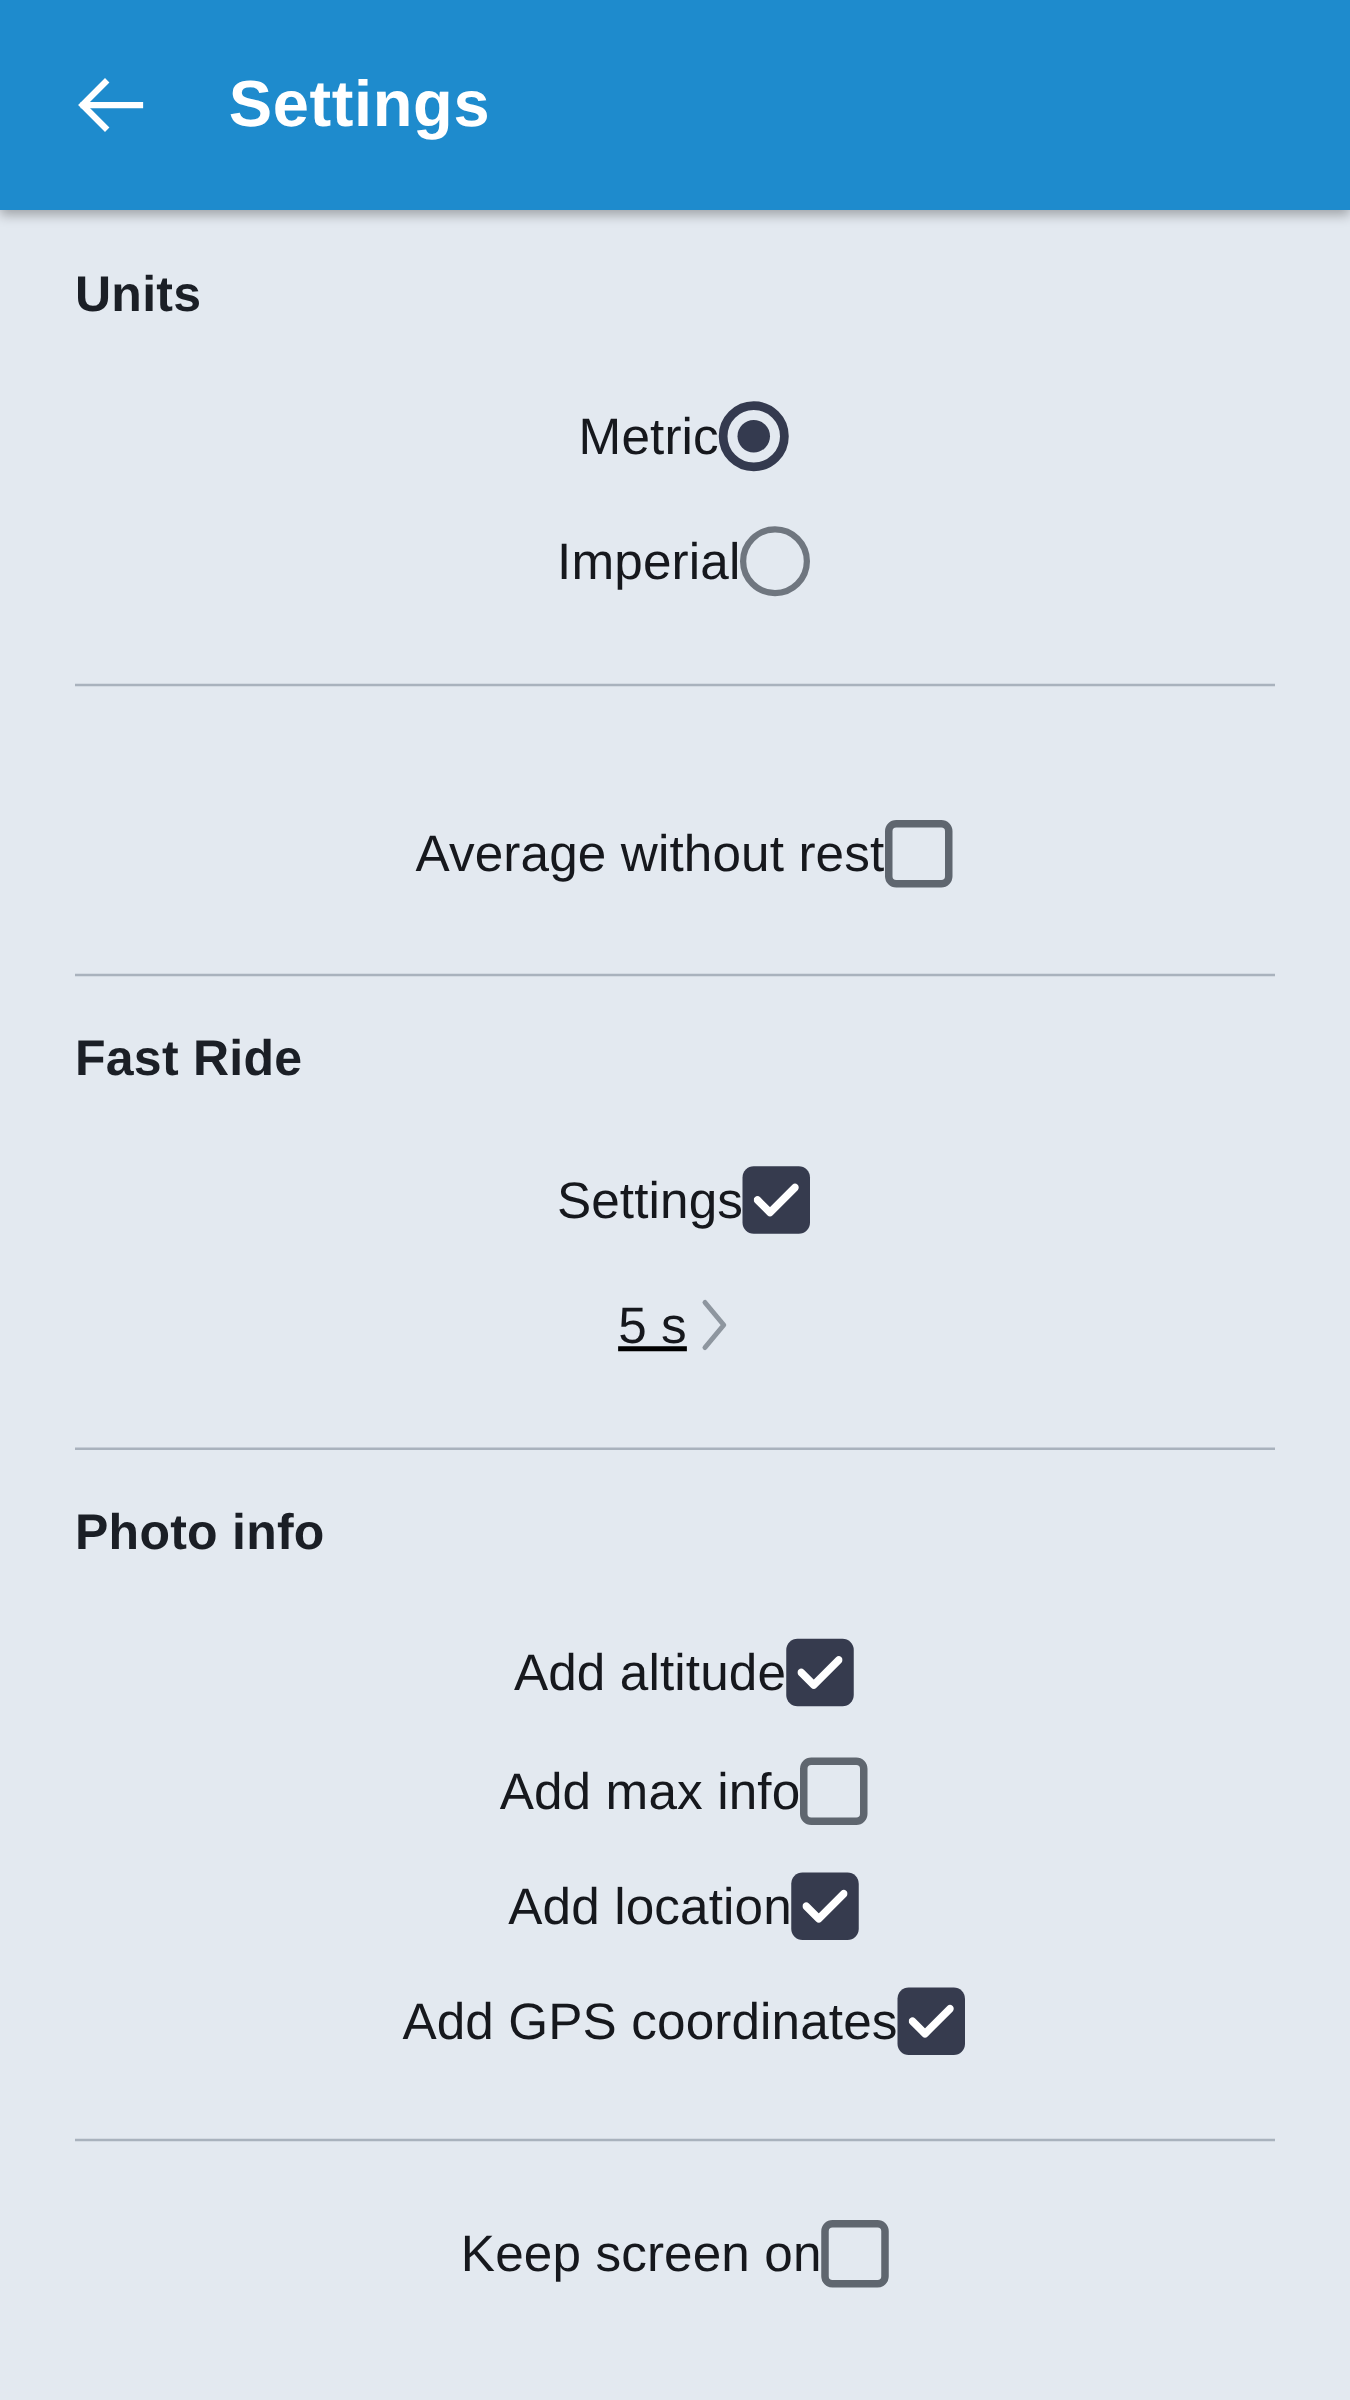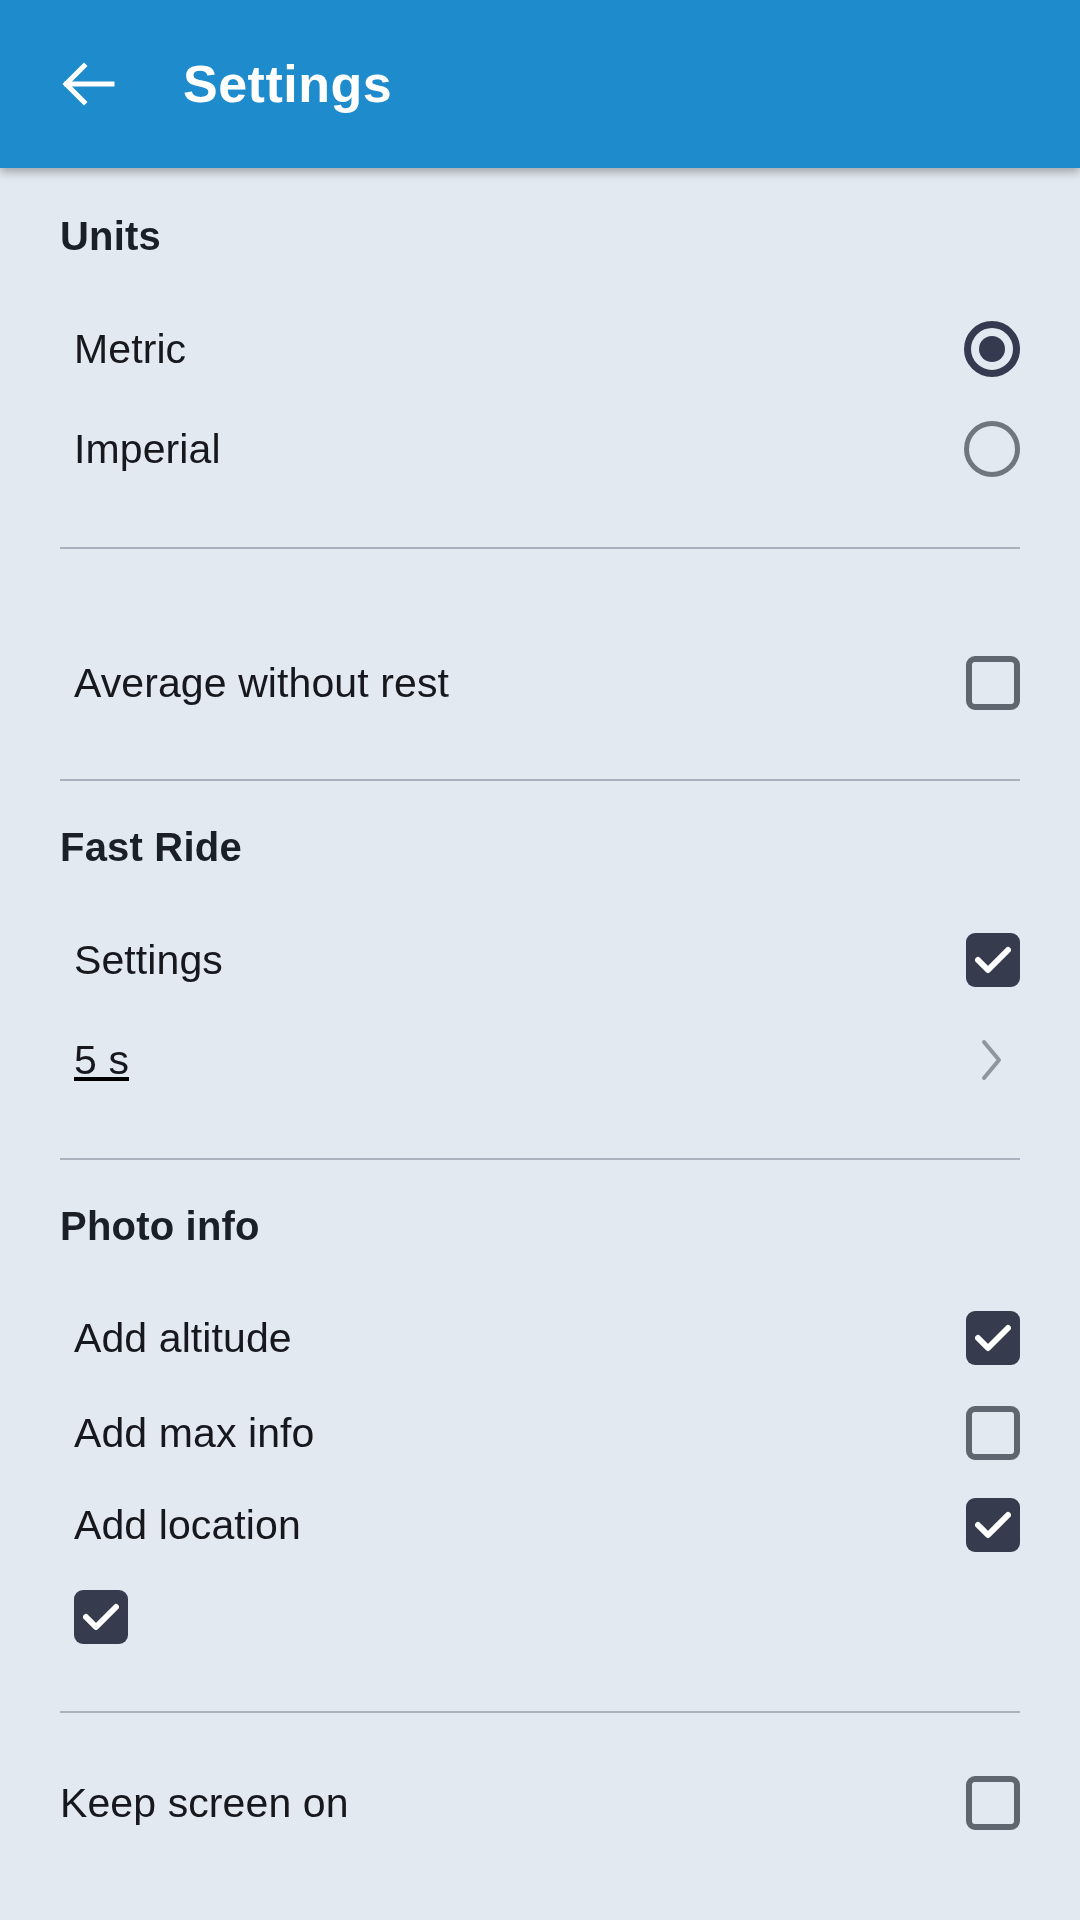--- a/index.html
+++ b/index.html
@@ -46,21 +46,21 @@
   .section-header {
     font-size:40px;
     font-weight:bold;
     color:#1b1f26;
     letter-spacing:0.2px;
   }
 
   .row {
     display:flex;
     align-items:center;
-    justify-content:space-between;
+    justify-content:center;
     padding:0 0 0 14px;
     min-height:92px;
   }
   .row-label {
     font-size:41px;
     color:#16181d;
     font-weight:normal;
     letter-spacing:0.1px;
     white-space:nowrap;
   }
@@ -200,20 +200,21 @@
       <span class="row-control">
         <span class="checkbox on">
           <svg width="36" height="28" viewBox="0 0 36 28">
               <path d="M3 14 L13 24 L33 4" stroke="#ffffff" stroke-width="6" fill="none" stroke-linecap="round" stroke-linejoin="round"></path>
             </svg>
         </span>
       </span>
     </div>
 
     <div class="row" style="min-height:92px">
+      <span class="row-label">Add GPS coordinates</span>
       <span class="row-control">
         <span class="checkbox on">
           <svg width="36" height="28" viewBox="0 0 36 28">
               <path d="M3 14 L13 24 L33 4" stroke="#ffffff" stroke-width="6" fill="none" stroke-linecap="round" stroke-linejoin="round"></path>
             </svg>
         </span>
       </span>
     </div>
 
     <div style="height:48px"></div>

